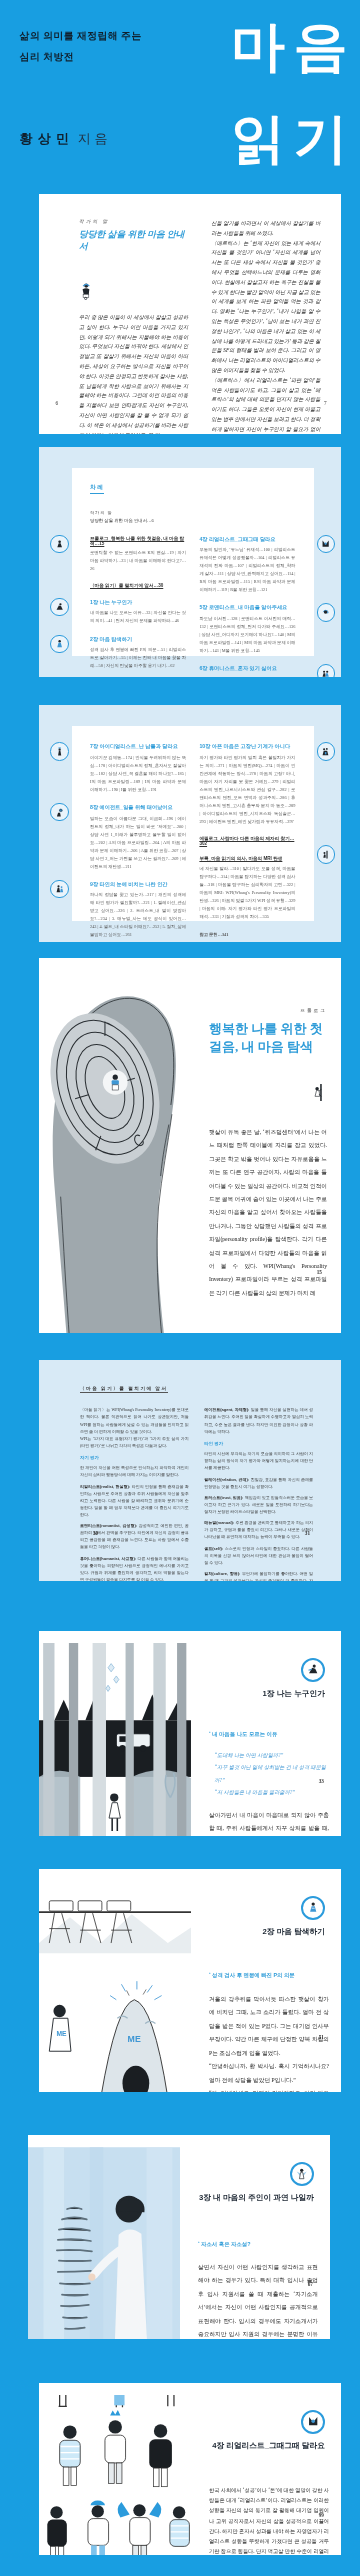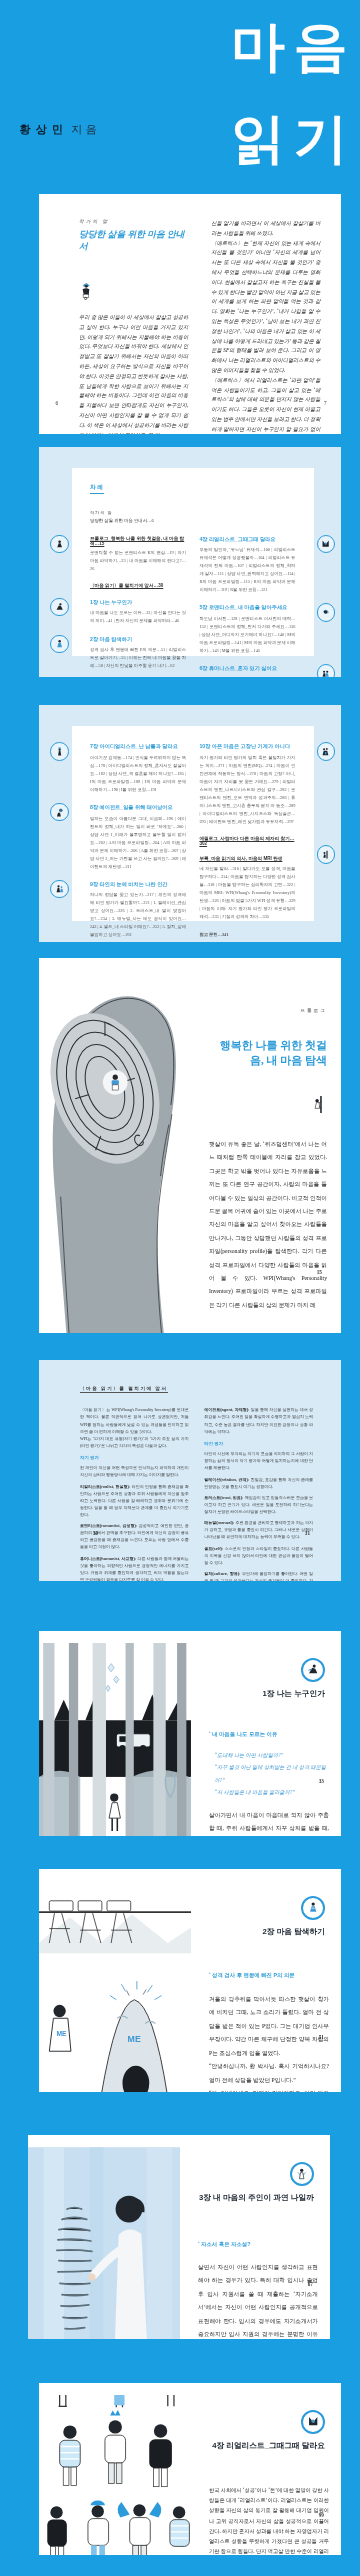--- a/index.html
+++ b/index.html
@@ -4,21 +4,21 @@
 <style>
   html,body{margin:0;padding:0;}
   body{width:361px;background:#189EE1;font-family:"Liberation Serif","DejaVu Serif",serif;}
   #canvas{position:relative;width:361px;height:2758px;overflow:hidden;background:#189EE1;}
   .pre{white-space:pre-line;}
   .spread{position:relative;margin-left:39px;width:302px;background:#ffffff;overflow:hidden;}
   .spread.light{background:#D8EAF6;}
   
   #cover{position:relative;width:361px;height:194px;background:#189EE1;overflow:hidden;}
   .cover-subtitle{position:absolute;left:19.6px;top:25px;font-size:9.8px;line-height:21px;font-weight:bold;color:#10202E;letter-spacing:0.5px;}
-  .cover-author{position:absolute;left:19.6px;top:122px;font-family:"Liberation Sans","DejaVu Sans",sans-serif;color:#10202E;font-size:11px;}
+  .cover-author{position:absolute;left:19.6px;top:130px;font-family:"Liberation Sans","DejaVu Sans",sans-serif;color:#10202E;font-size:13px;}
   .cover-author .nm{font-weight:bold;letter-spacing:5.2px;}
   .cover-author .rl{letter-spacing:3.6px;color:#223244;}
   .cover-title{position:absolute;right:9.3px;top:1px;width:125px;display:grid;grid-template-columns:1fr 1fr;color:#ffffff;font-size:54px;line-height:92px;text-align:center;font-weight:bold;}
   
   .pgnum{position:absolute;font-size:5.2px;color:#333;}
   .small-hd{font-family:"Liberation Sans","DejaVu Sans",sans-serif;font-size:4.6px;letter-spacing:2.1px;color:#444;}
   .blue-title{color:#2F9CD8;font-size:8.8px;font-weight:bold;margin-top:5.2px;}
   .body-txt{font-size:5.2px;line-height:9.8px;color:#222;text-align:justify;}
   
   #authors-note{height:240px;}
@@ -35,21 +35,21 @@
   .toc-ch{color:#2F9CD8;font-family:"Liberation Sans","DejaVu Sans",sans-serif;font-weight:bold;font-size:5.2px;margin-bottom:3.6px;}
   .toc-plain{color:#333;font-weight:bold;font-size:4.6px;text-decoration:underline;margin-bottom:3.6px;font-family:"Liberation Sans","DejaVu Sans",sans-serif;}
   .toc-items{font-size:4.3px;line-height:8px;color:#555;text-align:justify;}
   .badge{position:absolute;width:18.5px;height:18.5px;border-radius:50%;background:#EAF4FB;border:1.5px solid #2B9BDC;display:flex;align-items:center;justify-content:center;box-sizing:border-box;}
   .badge.bl{left:-40px;top:-1px;}
   .badge.br{right:-40px;top:-1px;}
   
   #prologue{height:375px;}
   .pr-right{position:absolute;left:170px;top:0;width:118px;height:100%;}
   .pr-hd{text-align:right;margin-top:47px;}
-  .pr-title{color:#2F9CD8;font-size:11px;font-weight:bold;margin-top:24px;text-align:right;}
+  .pr-title{color:#2F9CD8;font-size:13px;font-weight:bold;margin-top:6px;}
   .mini-ill{display:flex;justify-content:flex-end;margin-top:28px;margin-right:3.1px;}
   
   #intro{height:221px;}
   .in-wrap{padding:23px 28px 0 41px;}
   .in-hd{display:inline-block;font-family:"Liberation Sans","DejaVu Sans",sans-serif;font-size:4.6px;font-weight:bold;letter-spacing:1.5px;color:#333;border-bottom:0.5px solid #555;padding-bottom:1.5px;}
   .in-cols{display:flex;gap:15.5px;margin-top:13.4px;}
   .in-col{width:109px;font-size:4px;line-height:7.1px;color:#333;text-align:justify;}
   .in-sub{color:#2F9CD8;font-weight:bold;font-family:"Liberation Sans","DejaVu Sans",sans-serif;font-size:4.4px;margin:5.2px 0 3.1px;}
   .in-col b{font-family:"Liberation Sans","DejaVu Sans",sans-serif;}
   .in-col p{margin:0 0 4.1px;}
@@ -63,20 +63,24 @@
   .ch-quotes{color:#3F97D4;font-size:5.2px;line-height:12.4px;margin-top:11.3px;padding-left:5.2px;font-style:italic;}
   .ch-body{font-size:5.7px;line-height:13.4px;color:#222;text-align:justify;margin-top:10.3px;}
   svg{display:block;}
 </style>
 </head>
 <body>
 
 <div id="canvas">
 
   <section id="cover">
+    <div class="cover-subtitle">
+      <div>삶의 의미를 재정립해 주는</div>
+      <div>심리 처방전</div>
+    </div>
     <div class="cover-title">
       <span>마</span>
       <span>음</span>
       <span>읽</span>
       <span>기</span>
     </div>
     <div class="cover-author">
       <span class="nm">황상민</span>
       <span class="rl">지음</span>
     </div>

